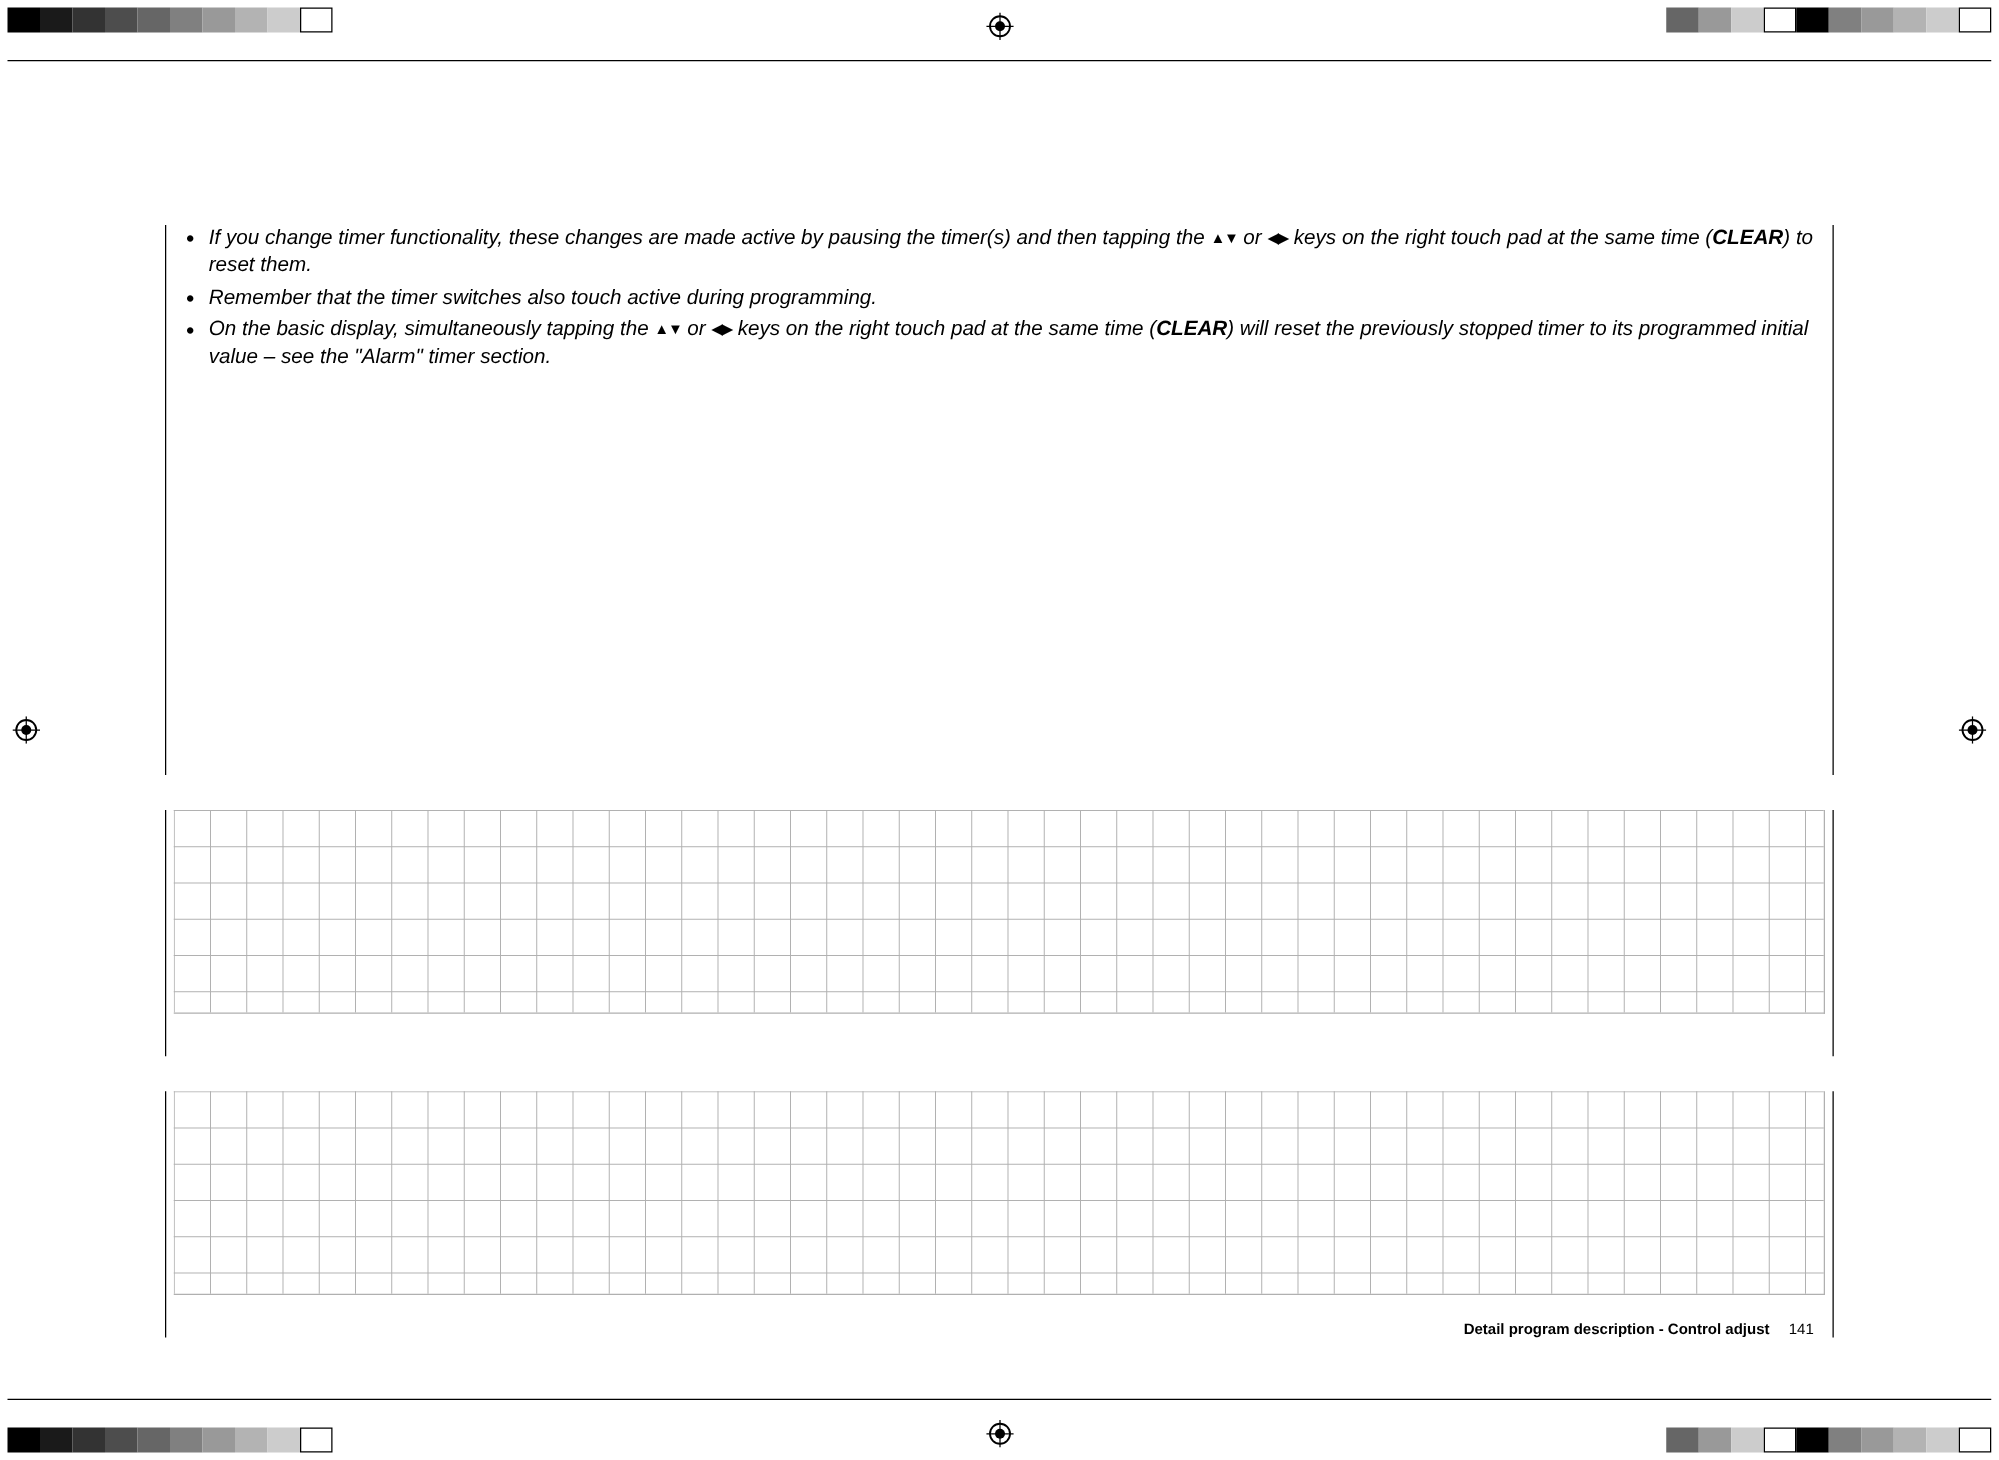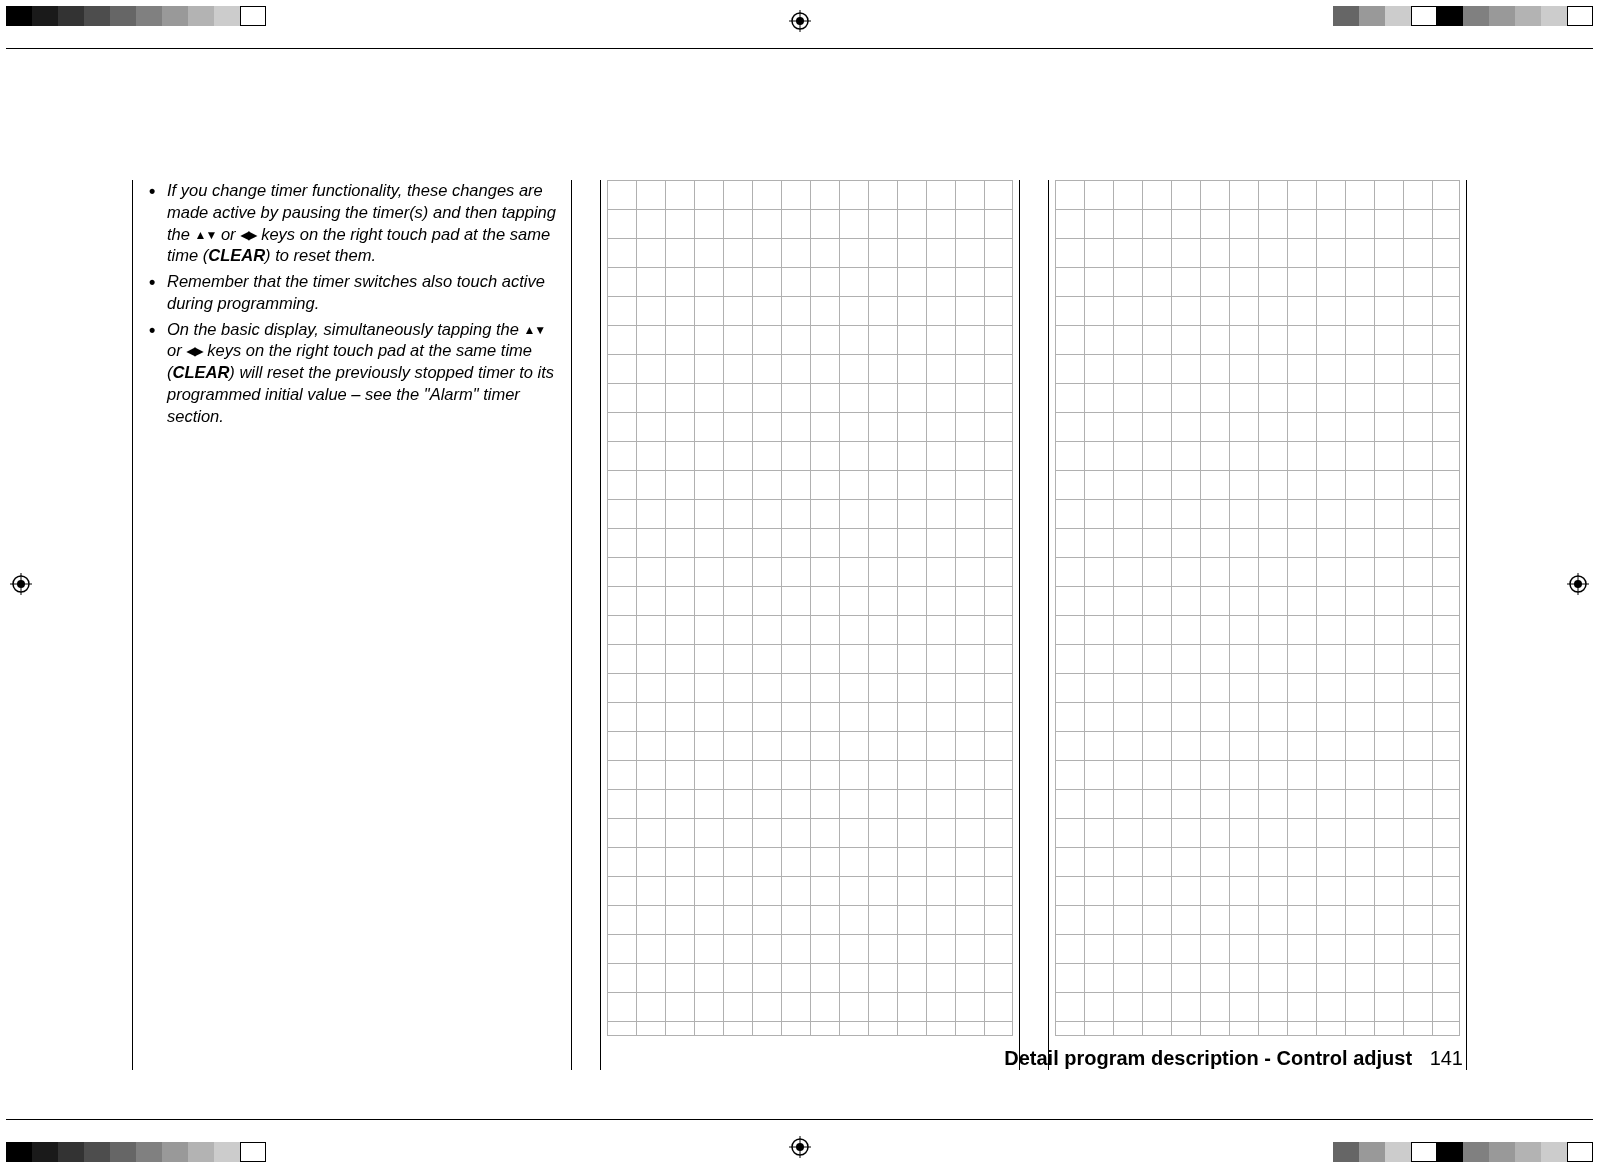--- a/index.html
+++ b/index.html
@@ -23,21 +23,21 @@
 
   
   .crop-line { position: absolute; background: #000; }
   .crop-top    { top: 48px; left: 6px; right: 6px; height: 1px; }
   .crop-bottom { bottom: 48px; left: 6px; right: 6px; height: 1px; }
 
   
   .page { position: absolute; top: 48px; bottom: 48px; left: 0; right: 0; }
 
   
-  .columns { position: absolute; top: 132px; left: 132px; right: 132px; bottom: 50px; display: flex; gap: 28px; }
+  .columns { position: absolute; top: 132px; left: 132px; right: 132px; bottom: 50px; display: flex; gap: 28px; flex-direction: column; }
   .col { position: relative; }
   .col-text { flex: 0 0 440px; border-left: 1px solid #000; border-right: 1px solid #000; padding: 0 12px; }
   .col-grid { flex: 1; border-left: 1px solid #000; border-right: 1px solid #000; padding: 0 6px; position: relative; }
 
   ul.bullets { list-style: none; font-size: 16.5px; line-height: 1.32; font-style: italic; }
   ul.bullets li { position: relative; padding-left: 22px; margin-bottom: 4px; }
   ul.bullets li::before { content: "•"; position: absolute; left: 4px; top: 0; font-style: normal; font-weight: bold; font-size: 18px; }
   ul.bullets b { font-weight: bold; }
   .tri { font-style: normal; display: inline-block; font-size: 12px; vertical-align: 1px; letter-spacing: -1px; }
 
@@ -46,21 +46,21 @@
     position: absolute; top: 0; bottom: 34px; left: 6px; right: 6px;
     background-image:
       linear-gradient(to right, #b0b0b0 1px, transparent 1px),
       linear-gradient(to bottom, #b0b0b0 1px, transparent 1px);
     background-size: 29px 29px;
     border-bottom: 1px solid #b0b0b0;
     border-right: 1px solid #b0b0b0;
   }
 
   
-  .footer { position: absolute; right: 136px; bottom: 50px; font-size: 20px; }
+  .footer { position: absolute; right: 148px; bottom: 50px; font-size: 12px; }
   .footer .title { font-weight: bold; }
   .footer .num { font-weight: normal; margin-left: 12px; }
 </style>
 </head>
 <body>
 
 <div class="crop-line crop-top"></div>
 <div class="crop-line crop-bottom"></div>
 
 <div class="color-bar top-left" id="cb-tl">

